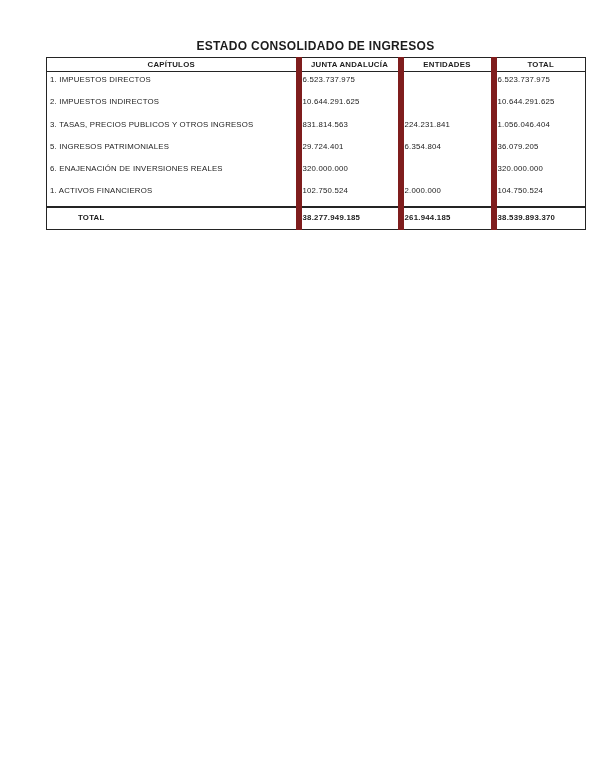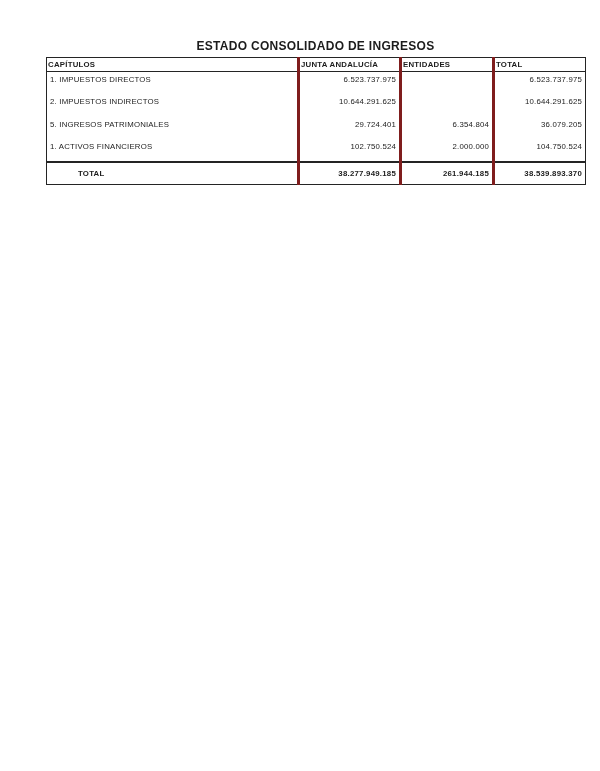--- a/index.html
+++ b/index.html
@@ -16,33 +16,33 @@
   table.ingresos {
     position:absolute; top:57px; left:46px; width:539px;
     border-collapse:collapse; table-layout:fixed;
     border:1px solid #242424;
   }
   col.c1 { width:252px; }
   col.c2 { width:102px; }
   col.c3 { width:93px; }
   col.c4 { width:92px; }
   th, td { margin:0; overflow:hidden; white-space:nowrap; }
-  th:nth-child(n+2), td:nth-child(n+2) { border-left:3px solid #7f1d1d; }
+  th:nth-child(n+2), td:nth-child(n+2) { border-left:6px solid #7f1d1d; }
   thead th {
     height:13px; padding:0 1px;
     font-size:7.8px; font-weight:bold; letter-spacing:0.25px;
-    text-align:left; vertical-align:middle;
+    text-align:center; vertical-align:middle;
     border-bottom:1px solid #242424;
   }
   tbody td {
     height:19.3px; font-size:7.8px; letter-spacing:0.2px;
     vertical-align:top; padding-top:3px; padding-bottom:0;
   }
   td.label { text-align:left; padding-left:3px; }
-  td.num   { text-align:right; padding-right:3px; }
+  td.num   { text-align:left; padding-right:3px; }
   tfoot td {
     height:20px; font-size:7.8px; font-weight:bold; letter-spacing:0.25px;
     vertical-align:middle; border-top:2px solid #242424; padding-top:0;
   }
   tfoot td.label { padding-left:31px; }
 </style>
 </head>
 <body>
 
 <div class="doc-title">ESTADO CONSOLIDADO DE INGRESOS</div>
@@ -69,24 +69,36 @@
       <td class="num"></td>
       <td class="num">6.523.737.975</td>
     </tr>
     <tr>
       <td class="label">2. IMPUESTOS INDIRECTOS</td>
       <td class="num">10.644.291.625</td>
       <td class="num"></td>
       <td class="num">10.644.291.625</td>
     </tr>
     <tr>
+      <td class="label">3. TASAS, PRECIOS PUBLICOS Y OTROS INGRESOS</td>
+      <td class="num">831.814.563</td>
+      <td class="num">224.231.841</td>
+      <td class="num">1.056.046.404</td>
+    </tr>
+    <tr>
       <td class="label">5. INGRESOS PATRIMONIALES</td>
       <td class="num">29.724.401</td>
       <td class="num">6.354.804</td>
       <td class="num">36.079.205</td>
+    </tr>
+    <tr>
+      <td class="label">6. ENAJENACIÓN DE INVERSIONES REALES</td>
+      <td class="num">320.000.000</td>
+      <td class="num"></td>
+      <td class="num">320.000.000</td>
     </tr>
     <tr>
       <td class="label">1. ACTIVOS FINANCIEROS</td>
       <td class="num">102.750.524</td>
       <td class="num">2.000.000</td>
       <td class="num">104.750.524</td>
     </tr>
   </tbody>
   <tfoot>
     <tr>

